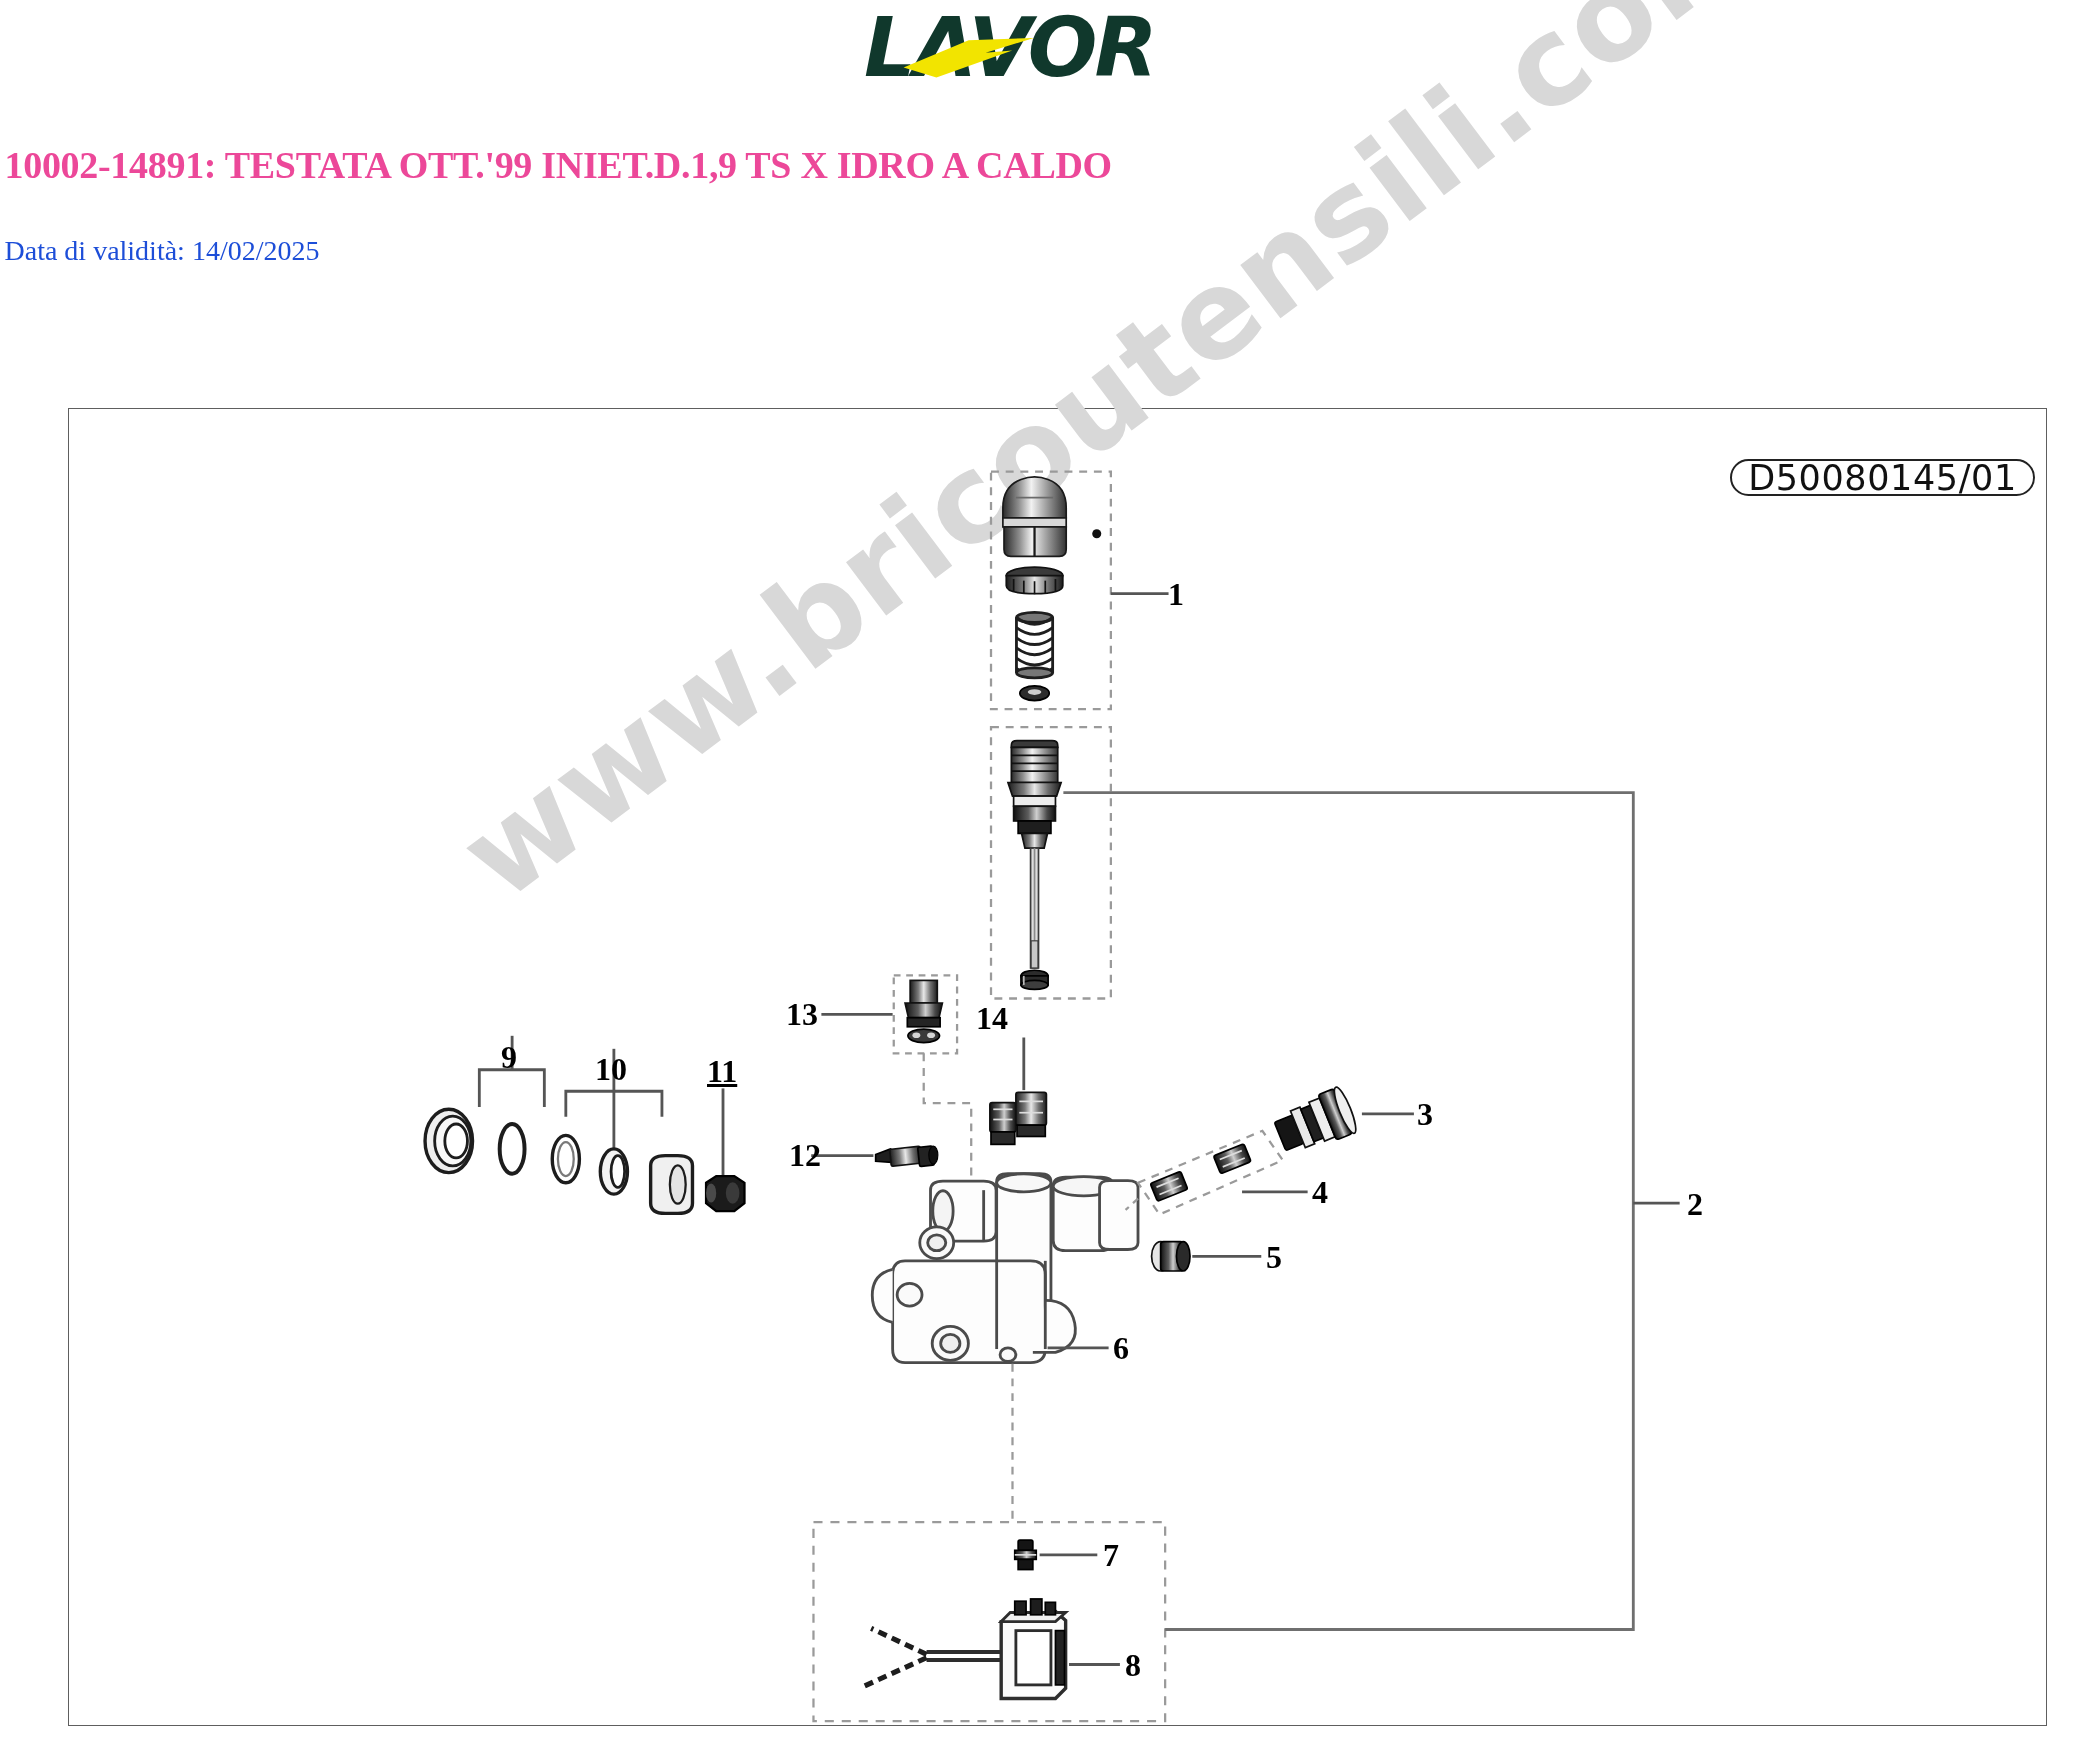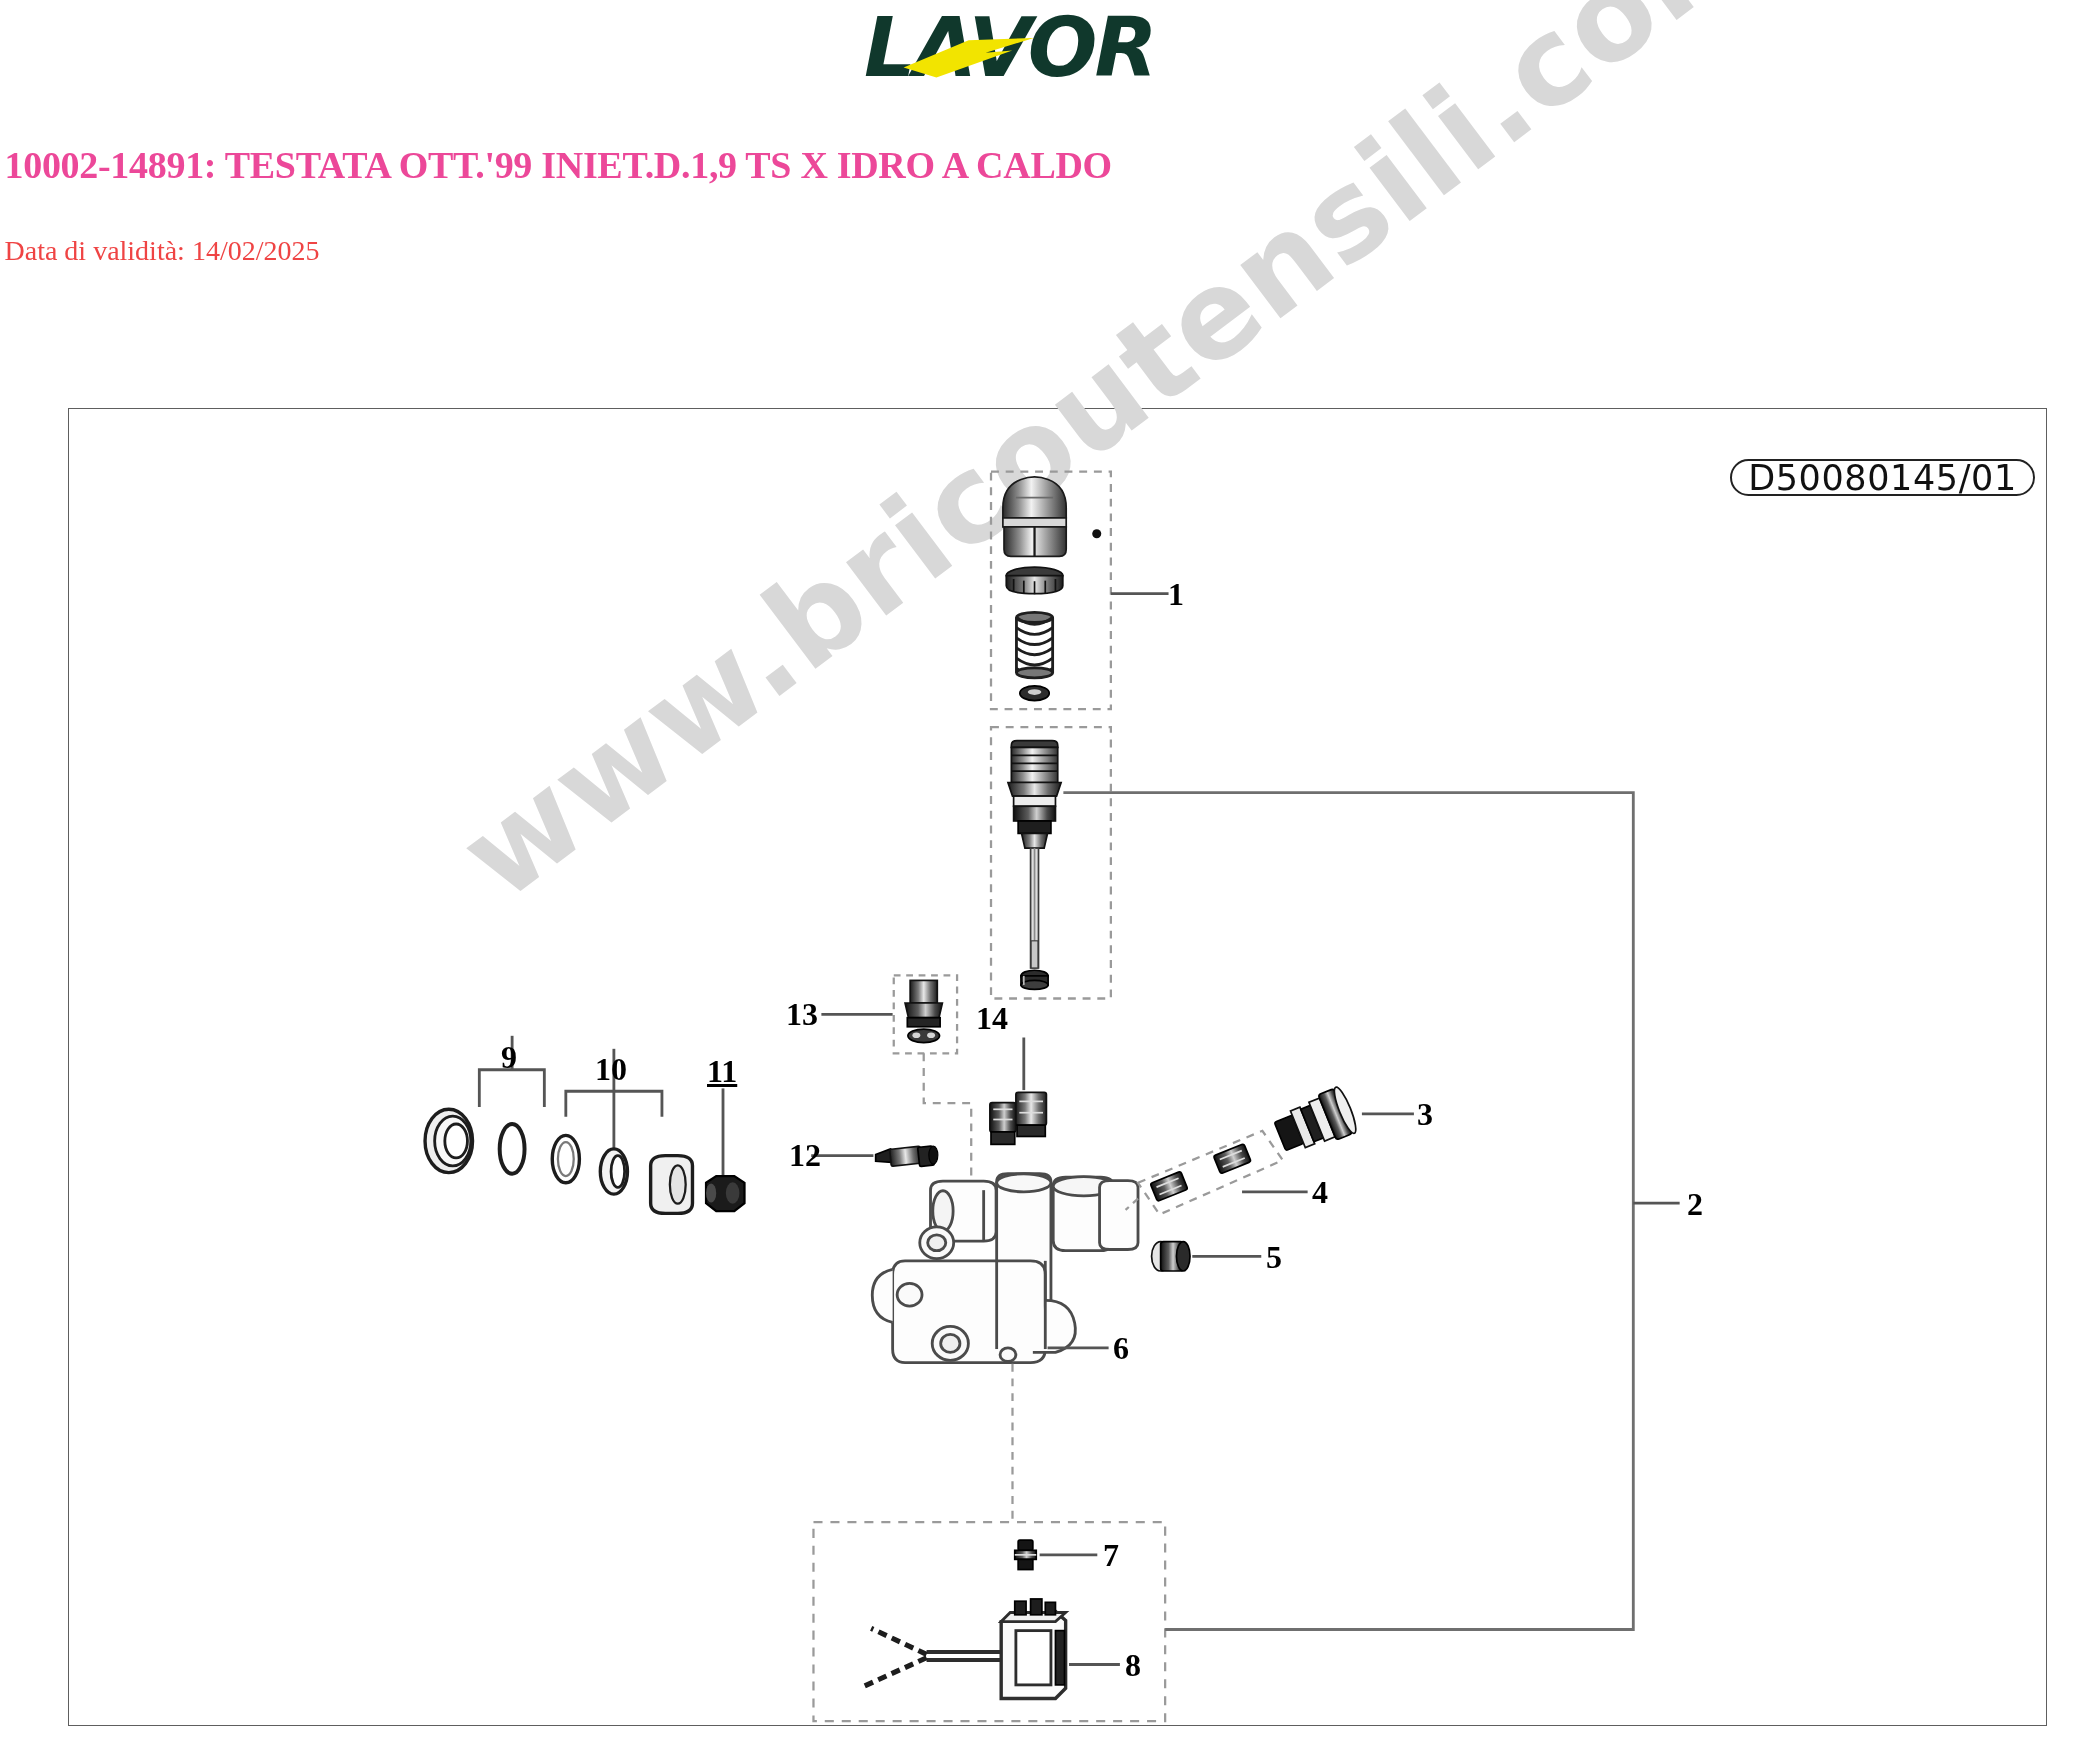--- a/index.html
+++ b/index.html
@@ -35,21 +35,21 @@
     font-size: 38px;
     letter-spacing: -0.3px;
     color: #ec4899;
     white-space: nowrap;
   }
   #validity-line {
     position: absolute;
     left: 4.5px; top: 235px;
     font-family: "Liberation Serif", serif;
     font-size: 28px;
-    color: #ef4444;
+    color: #1d4ed8;
     white-space: nowrap;
   }
 
   
   #drawing-frame {
     position: absolute;
     left: 68px; top: 408px;
     width: 1979px; height: 1318px;
     border: 1.7px solid #5e5e5e;
     box-sizing: border-box;

